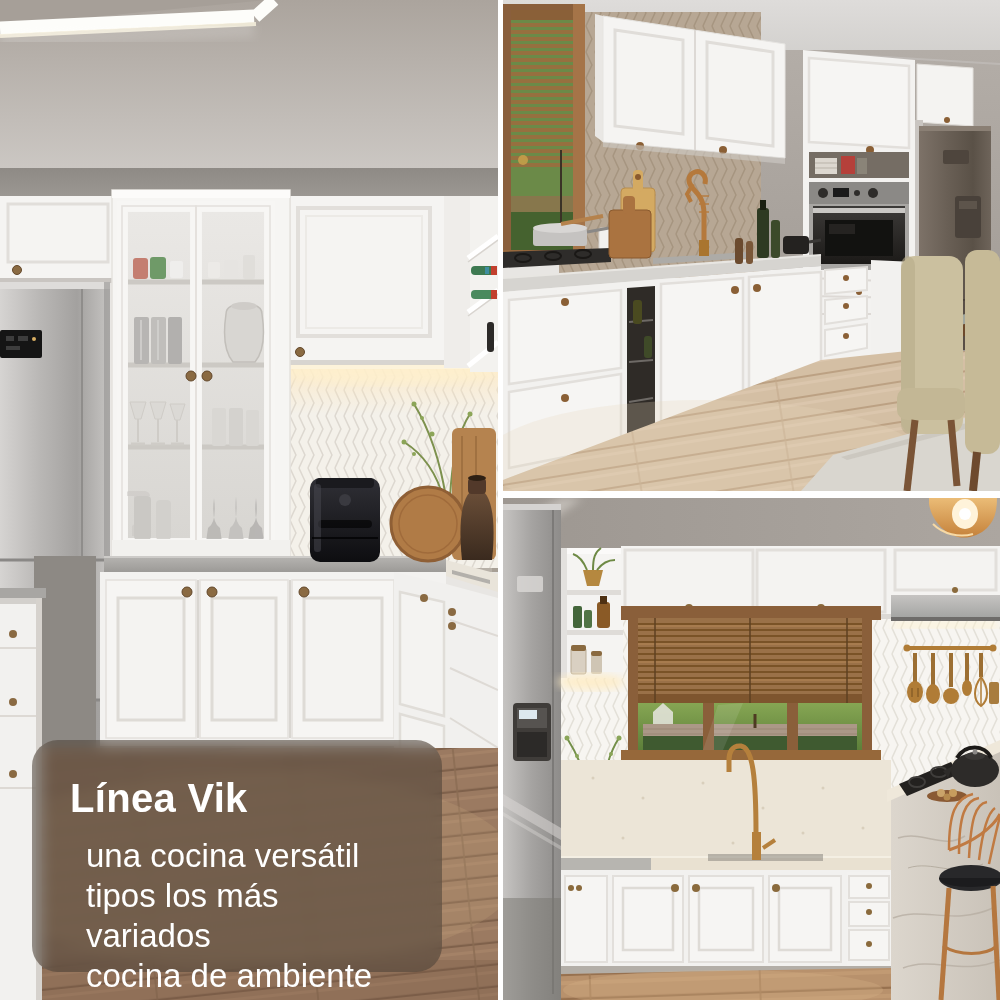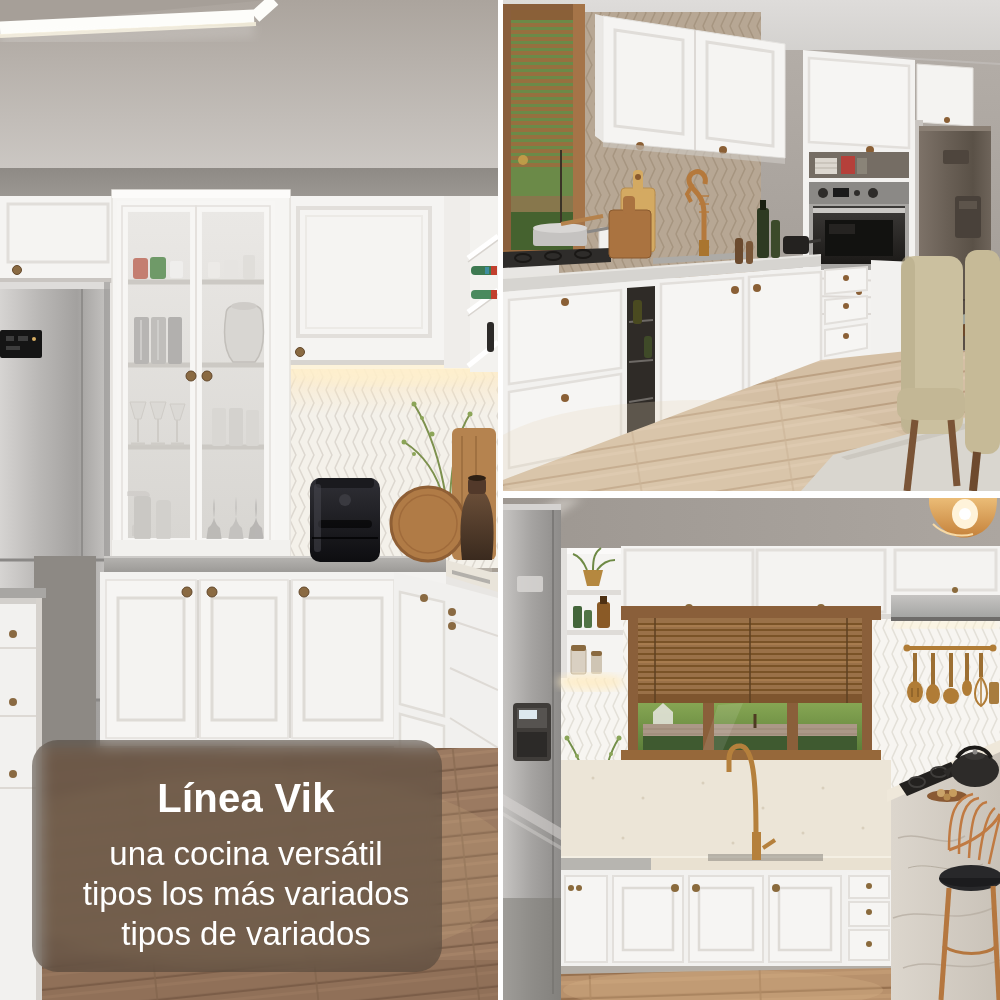--- a/index.html
+++ b/index.html
@@ -10,24 +10,24 @@
   .panel-left{left:0;top:0;width:498px;height:1000px;}
   .panel-topright{left:503px;top:0;width:497px;height:491px;}
   .panel-bottomright{left:503px;top:498px;width:497px;height:502px;}
   .divider{position:absolute;background:#ffffff;}
   .divider-v{left:498px;top:0;width:5px;height:1000px;}
   .divider-h{left:498px;top:491px;width:502px;height:7px;}
   .overlay-card{
     position:absolute;left:32px;top:740px;width:410px;height:232px;
     border-radius:26px;background:rgba(66,57,50,0.50);
     backdrop-filter:blur(7px);-webkit-backdrop-filter:blur(7px);
-    color:#ffffff;box-sizing:border-box;padding:36px 20px 0 38px;text-align:center;
+    color:#ffffff;box-sizing:border-box;padding:36px 20px 0 38px;
   }
   .overlay-card h1{margin:0 0 14px 0;font-size:40px;line-height:44px;font-weight:700;letter-spacing:.3px;}
-  .overlay-card p{margin:8px;font-size:33px;line-height:40px;font-weight:400;}
+  .overlay-card p{margin:16px;font-size:33px;line-height:40px;font-weight:400;}
   .overlay-card p span{display:block;}
 </style>
 </head>
 <body>
 
 <div class="canvas">
 
   <figure class="panel panel-left" aria-label="cocina blanca con vitrina de cristal, heladera de acero y freidora de aire">
     <svg width="498" height="1000" viewBox="0 0 498 1000" xmlns="http://www.w3.org/2000/svg">
       <defs>
@@ -306,21 +306,21 @@
         <circle cx="13" cy="774" r="4" fill="#8a6a42"></circle>
         <rect x="36" y="598" width="6" height="402" fill="#d6d2cd"></rect>
       </g>
     </svg>
 
     <div class="overlay-card">
       <h1>Línea Vik</h1>
       <p>
         <span>una cocina versátil</span>
         <span>tipos los más variados</span>
-        <span>tipos de variados</span>
+        <span>cocina de ambiente</span>
       </p>
     </div>
   </figure>
 
   <figure class="panel panel-topright" aria-label="cocina blanca con ventana, horno empotrado, heladera y sillas de comedor">
     <svg width="497" height="491" viewBox="0 0 497 491" xmlns="http://www.w3.org/2000/svg">
       <defs>
         <linearGradient id="bCeil" x1="0" y1="0" x2="0" y2="1">
           <stop offset="0" stop-color="#dedcda"></stop>
             <stop offset="1" stop-color="#cfcdca"></stop>

